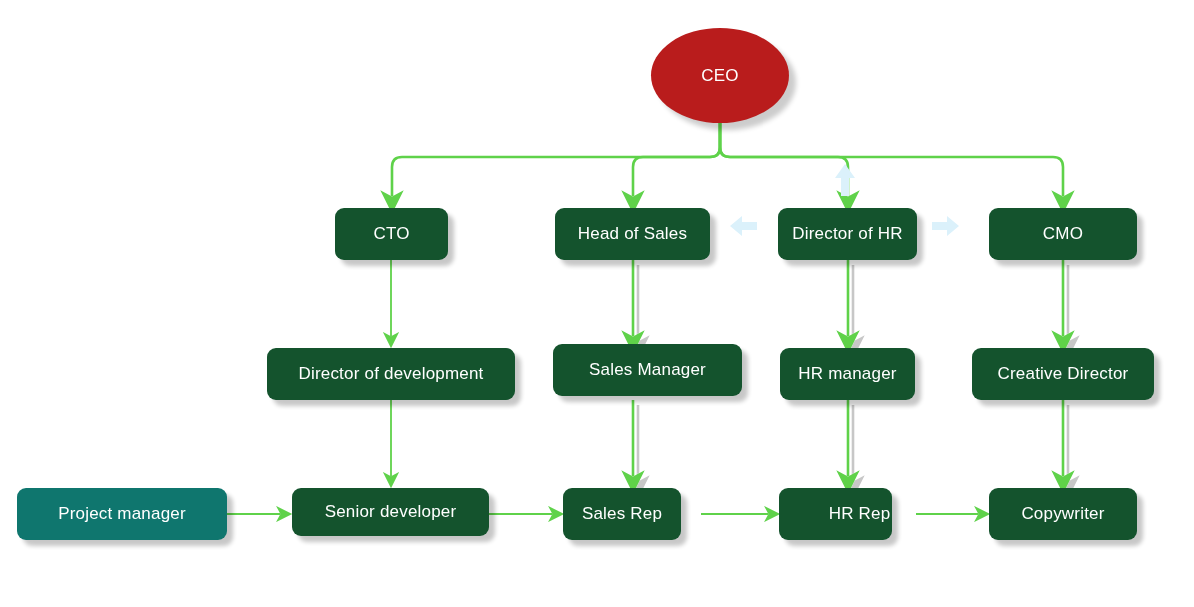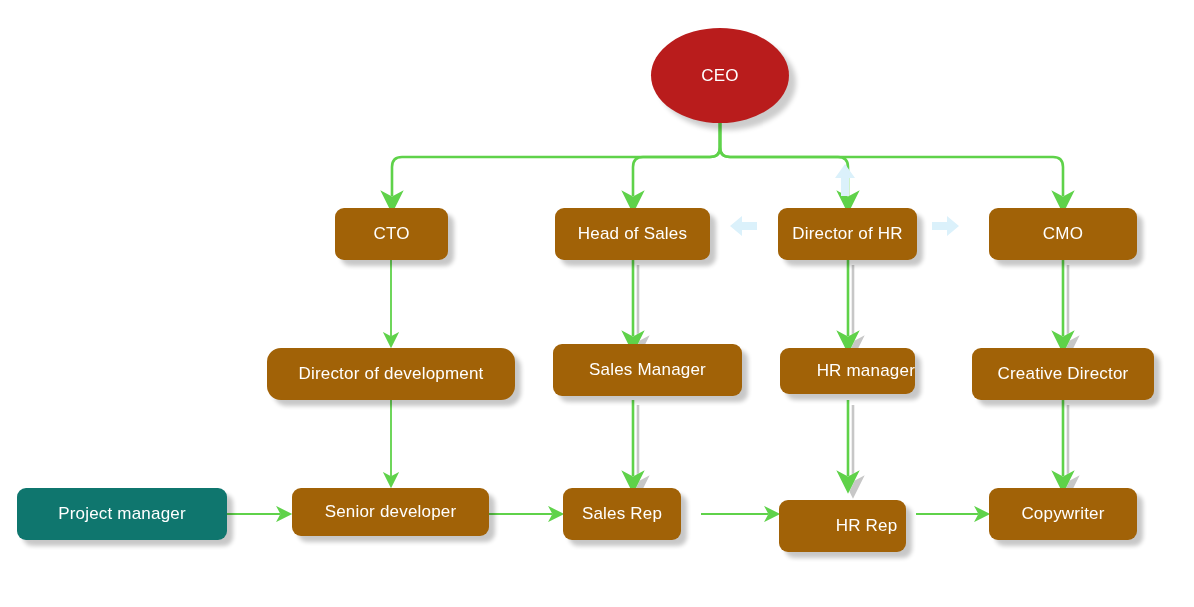--- a/index.html
+++ b/index.html
@@ -21,21 +21,21 @@
     display:flex;align-items:center;justify-content:center;
     color:#ffffff;
     font-size:17px;
     letter-spacing:.2px;
     white-space:nowrap;
     box-shadow:6px 6px 4px rgba(0,0,0,.22);
     z-index:5;
   }
   .node.box{
     border-radius:9px;
-    background:#a16207;
+    background:#14532d;
   }
   .node.accent{ background:#0f766e; }
   .node.ellipse{
     border-radius:50%;
     background:#b91c1c;
     box-shadow:7px 7px 5px rgba(0,0,0,.20);
   }
 </style>
 </head>
 <body>
@@ -101,49 +101,49 @@
   </div>
 
   <div class="node box" style="left:778px;top:208px;width:139px;height:52px;">
     <span>Director of HR</span>
   </div>
 
   <div class="node box" style="left:989px;top:208px;width:148px;height:52px;">
     <span>CMO</span>
   </div>
 
-  <div class="node box" style="left:267px;top:348px;width:248px;height:52px;border-radius:14px;">
+  <div class="node box" style="left:267px;top:348px;width:248px;height:52px;">
     <span>Director of development</span>
   </div>
 
   <div class="node box" style="left:553px;top:344px;width:189px;height:52px;">
     <span>Sales Manager</span>
   </div>
 
-  <div class="node box" style="left:780px;top:348px;width:135px;height:46px;justify-content:flex-end;">
+  <div class="node box" style="left:780px;top:348px;width:135px;height:52px;">
     <span>HR manager</span>
   </div>
 
   <div class="node box" style="left:972px;top:348px;width:182px;height:52px;">
     <span>Creative Director</span>
   </div>
 
   <div class="node box accent" style="left:17px;top:488px;width:210px;height:52px;">
     <span>Project manager</span>
   </div>
 
   <div class="node box" style="left:292px;top:488px;width:197px;height:48px;">
     <span>Senior developer</span>
   </div>
 
   <div class="node box" style="left:563px;top:488px;width:118px;height:52px;">
     <span>Sales Rep</span>
   </div>
 
-  <div class="node box" style="left:779px;top:500px;width:127px;height:52px;padding-left:48px;">
+  <div class="node box" style="left:779px;top:488px;width:113px;height:52px;padding-left:48px;">
     <span>HR Rep</span>
   </div>
 
   <div class="node box" style="left:989px;top:488px;width:148px;height:52px;">
     <span>Copywriter</span>
   </div>
 
 </div>
 
 </body></html>

